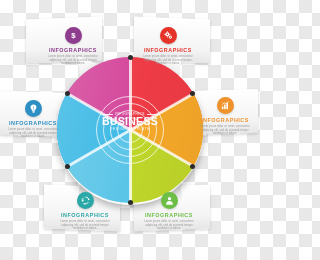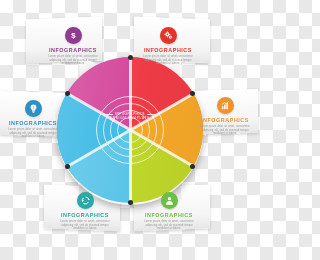--- a/index.html
+++ b/index.html
@@ -179,20 +179,21 @@
 
   <div id="rings">
     <div class="ring" id="r1"></div>
     <div class="ring" id="r2"></div>
     <div class="ring" id="r3"></div>
     <div class="ring" id="r4"></div>
   </div>
 
   <div id="centreText">
     <div id="ctTop"><span class="ctRule"></span><span>INFOGRAPHICS</span><span class="ctRule"></span></div>
+    <div id="ctMain">BUSINESS</div>
     <div id="ctSub">DESIGN  TEMPLATE</div>
   </div>
 
   <div class="callout" id="c-tl">
     <div class="ico" style="background:#8E3C8E;">
       <svg width="11" height="11" viewBox="0 0 24 24" aria-hidden="true">
         <text x="12" y="18" font-size="17" font-weight="bold" fill="#ffffff" text-anchor="middle" font-family="Liberation Sans, sans-serif">$</text>
       </svg>
     </div>
     <div class="ttl" style="color:#8E3C8E;">INFOGRAPHICS</div>

